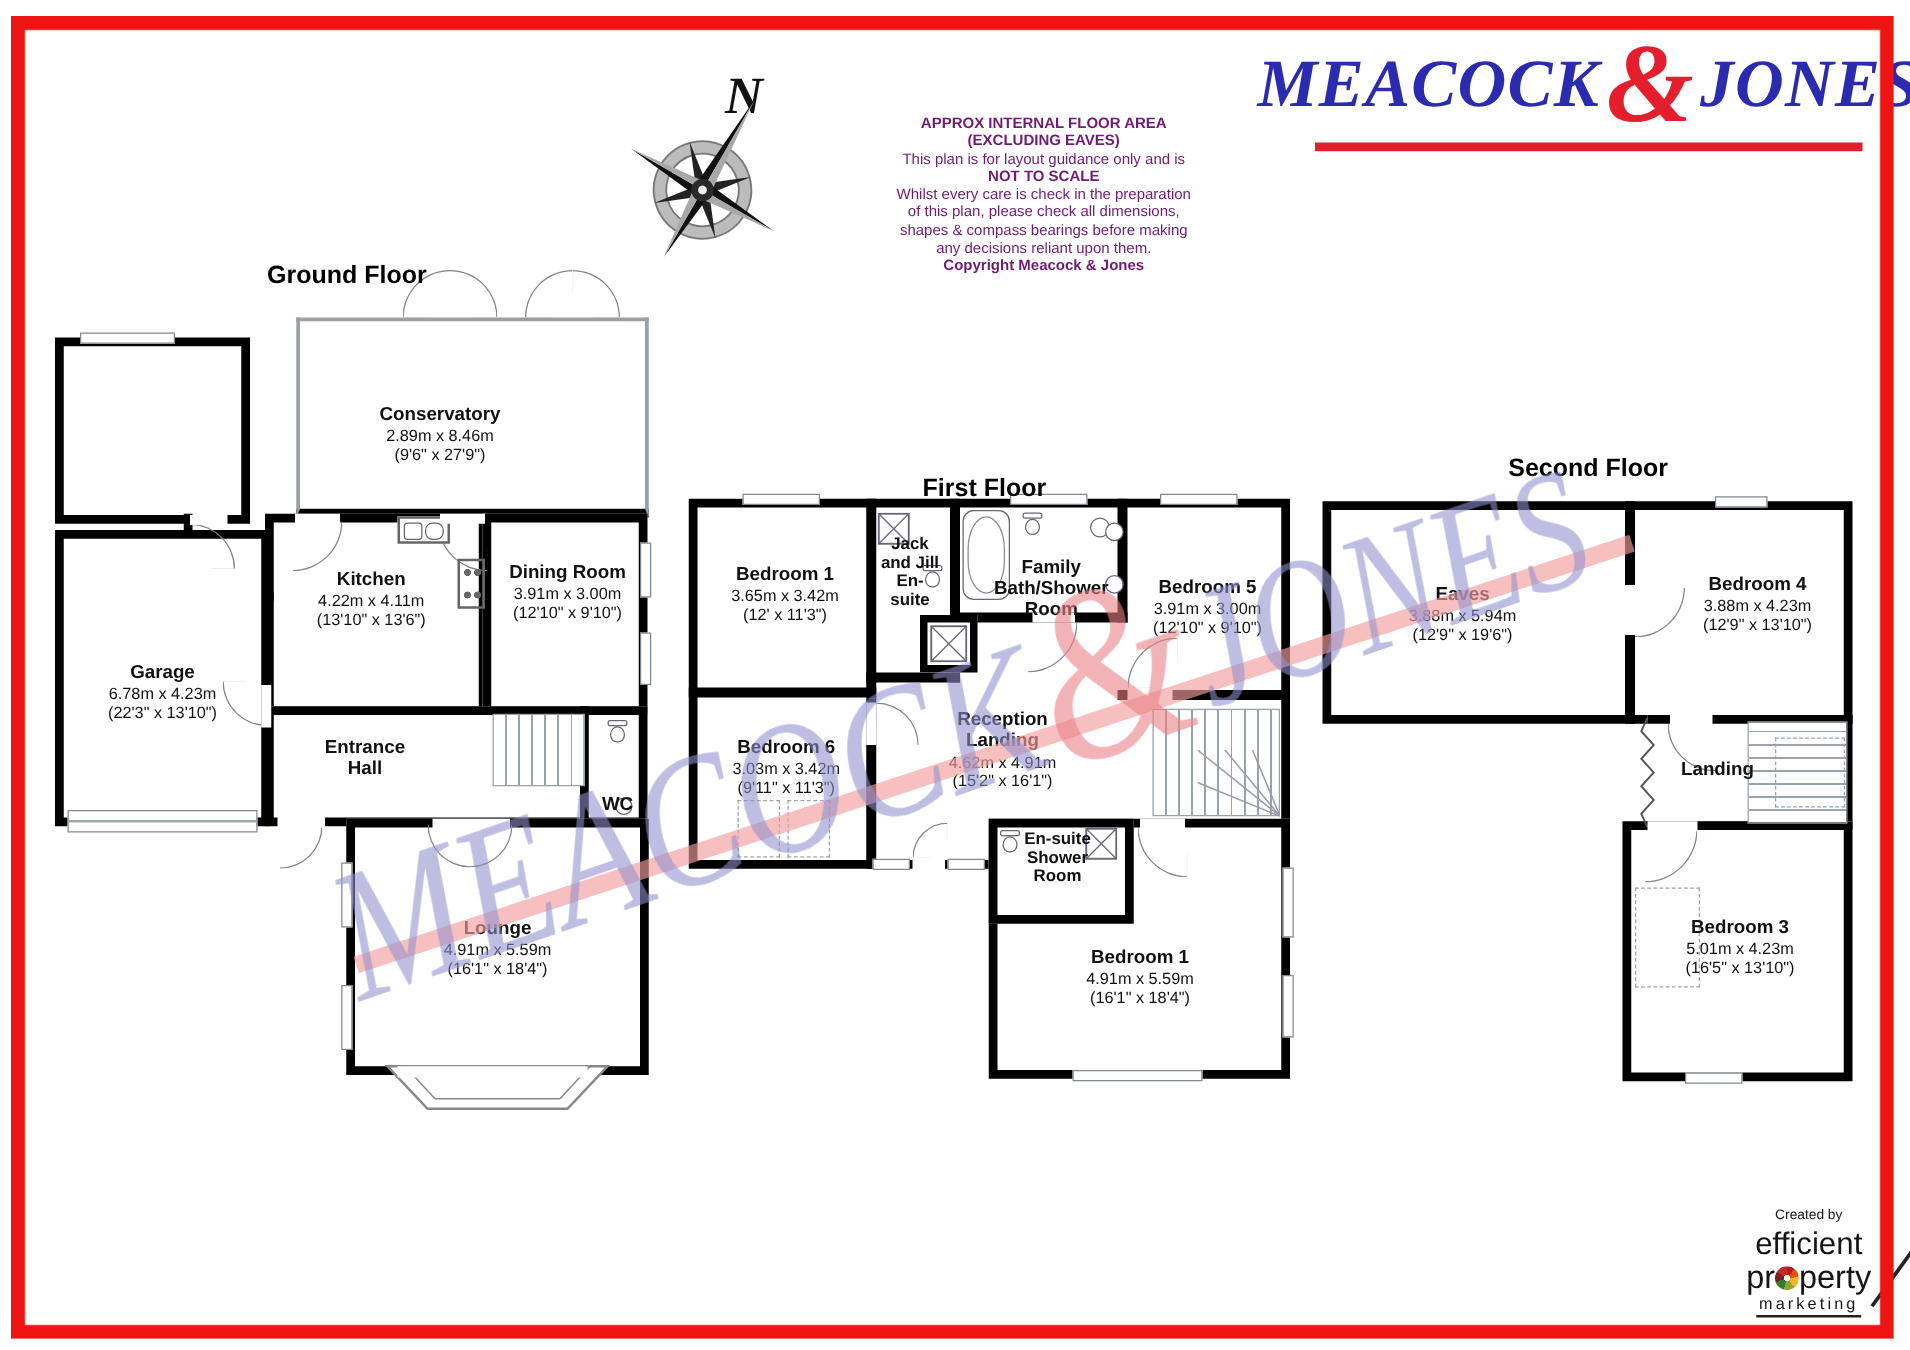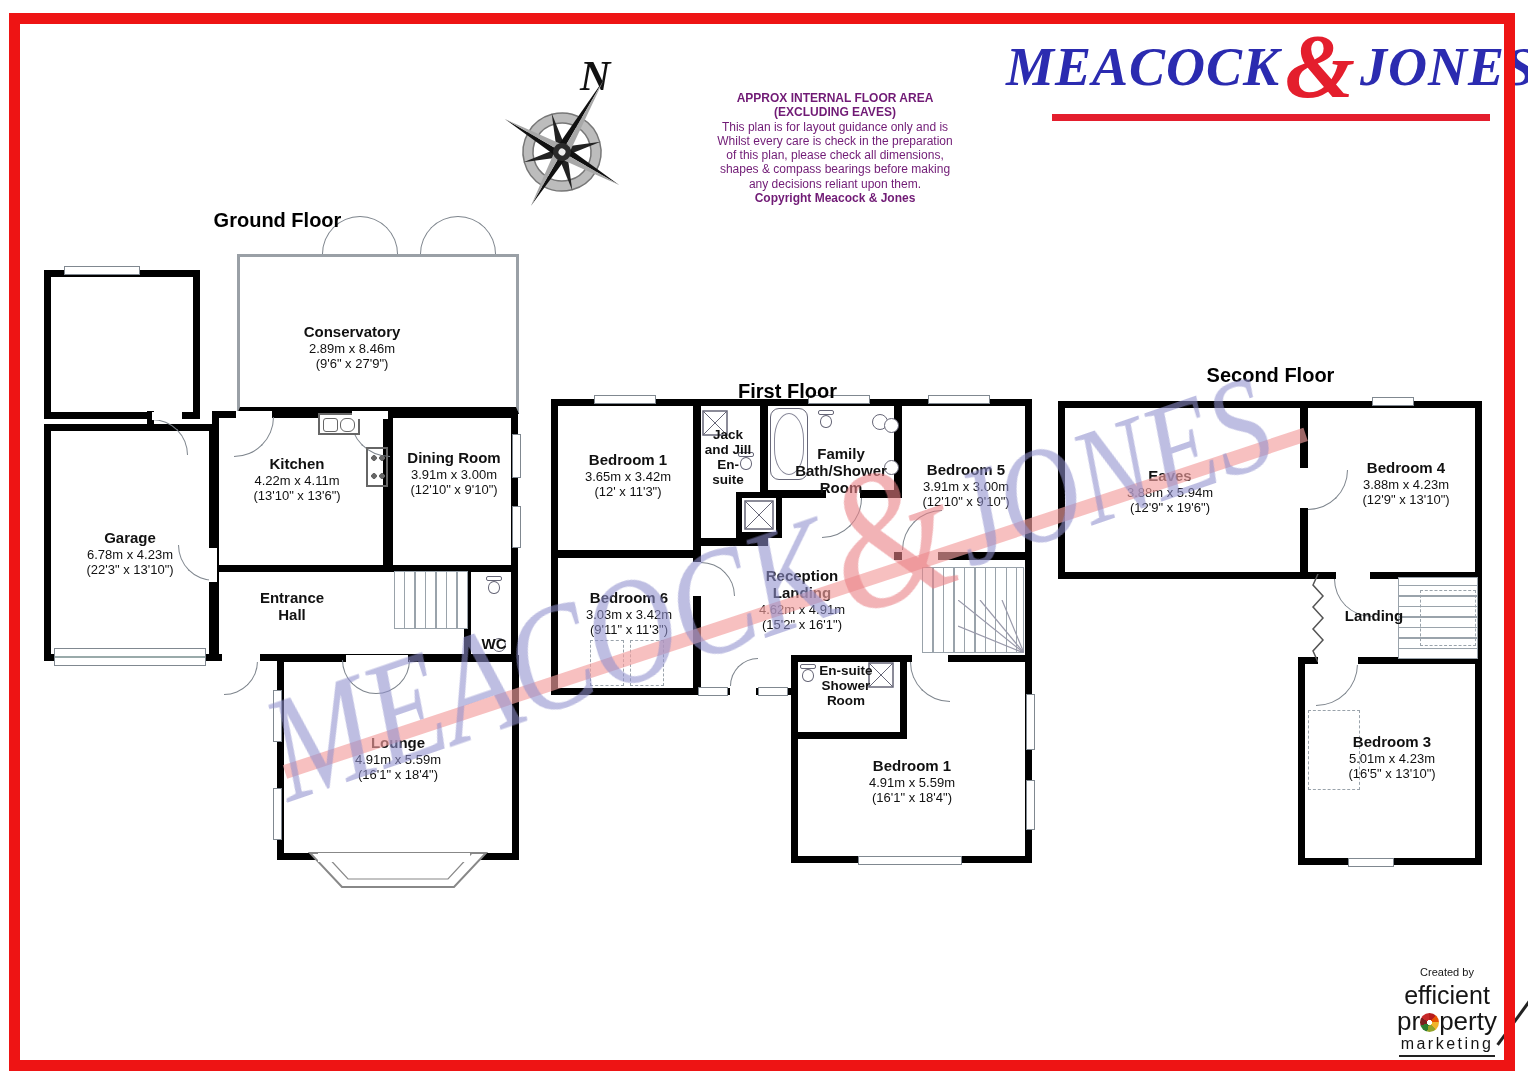--- a/index.html
+++ b/index.html
@@ -47,21 +47,21 @@
   .wm-inner{display:inline-block;transform:scaleX(0.82);transform-origin:0 100%;position:relative;top:-34px;}
   .wm-w1{font-family:"Liberation Serif",serif;font-style:italic;font-size:150px;color:rgba(143,143,205,0.58);}
   .wm-amp{font-family:"Liberation Serif",serif;font-style:italic;font-size:196px;color:rgba(233,128,134,0.6);position:relative;top:8px;}
   .wm-w2{font-family:"Liberation Serif",serif;font-style:italic;font-size:136px;color:rgba(143,143,205,0.58);}
   
   .epm{position:absolute;left:1384px;top:966px;width:126px;text-align:center;z-index:4;color:#151515;}
   .epm-created{font-size:11px;margin-bottom:6px;}
   .epm-line1{font-size:25px;line-height:0.95;}
   .epm-line2{font-size:26px;line-height:1.0;}
   .pinwheel{display:inline-block;width:19px;height:19px;border-radius:50%;position:relative;top:2px;background:radial-gradient(circle,#fff 0 2.5px,rgba(0,0,0,0) 2.5px),conic-gradient(#b71c1c 0 40deg,#e65100 40deg 85deg,#f0b429 85deg 140deg,#94a42a 140deg 195deg,#2e7d32 195deg 250deg,#7a1f1f 250deg 300deg,#c62828 300deg 360deg);}
-  .epm-line3{display:inline-block;font-size:16px;letter-spacing:2.5px;border-bottom:2px solid #222;padding:1px 2px 2px;}
+  .epm-line3{display:inline-block;font-size:13px;letter-spacing:2.5px;border-bottom:2px solid #222;padding:1px 2px 2px;}
   .epm-slash{position:absolute;right:-4px;top:30px;width:2.5px;height:54px;background:#222;transform:rotate(36deg);}
   .compass{position:absolute;left:492px;top:30px;z-index:4;}
 </style>
 </head>
 <body>
 
 <div id="canvas">
 
   <div class="frame"></div>
 
@@ -93,20 +93,21 @@
         </g>
       <circle r="9" fill="#2a2a2a"></circle>
         <circle r="3.5" fill="#eee"></circle>
     </g>
   </svg>
 
   <div class="disclaimer">
     <div class="b">APPROX INTERNAL FLOOR AREA</div>
     <div class="b">(EXCLUDING EAVES)</div>
     <div>This plan is for layout guidance only and is</div>
+    <div class="b">NOT TO SCALE</div>
     <div>Whilst every care is check in the preparation</div>
     <div>of this plan, please check all dimensions,</div>
     <div>shapes &amp; compass bearings before making</div>
     <div>any decisions reliant upon them.</div>
     <div class="b">Copyright Meacock &amp; Jones</div>
   </div>
 
   <div class="logo">
     <span class="logo-word">MEACOCK</span>
     <span class="logo-amp">&amp;</span>

